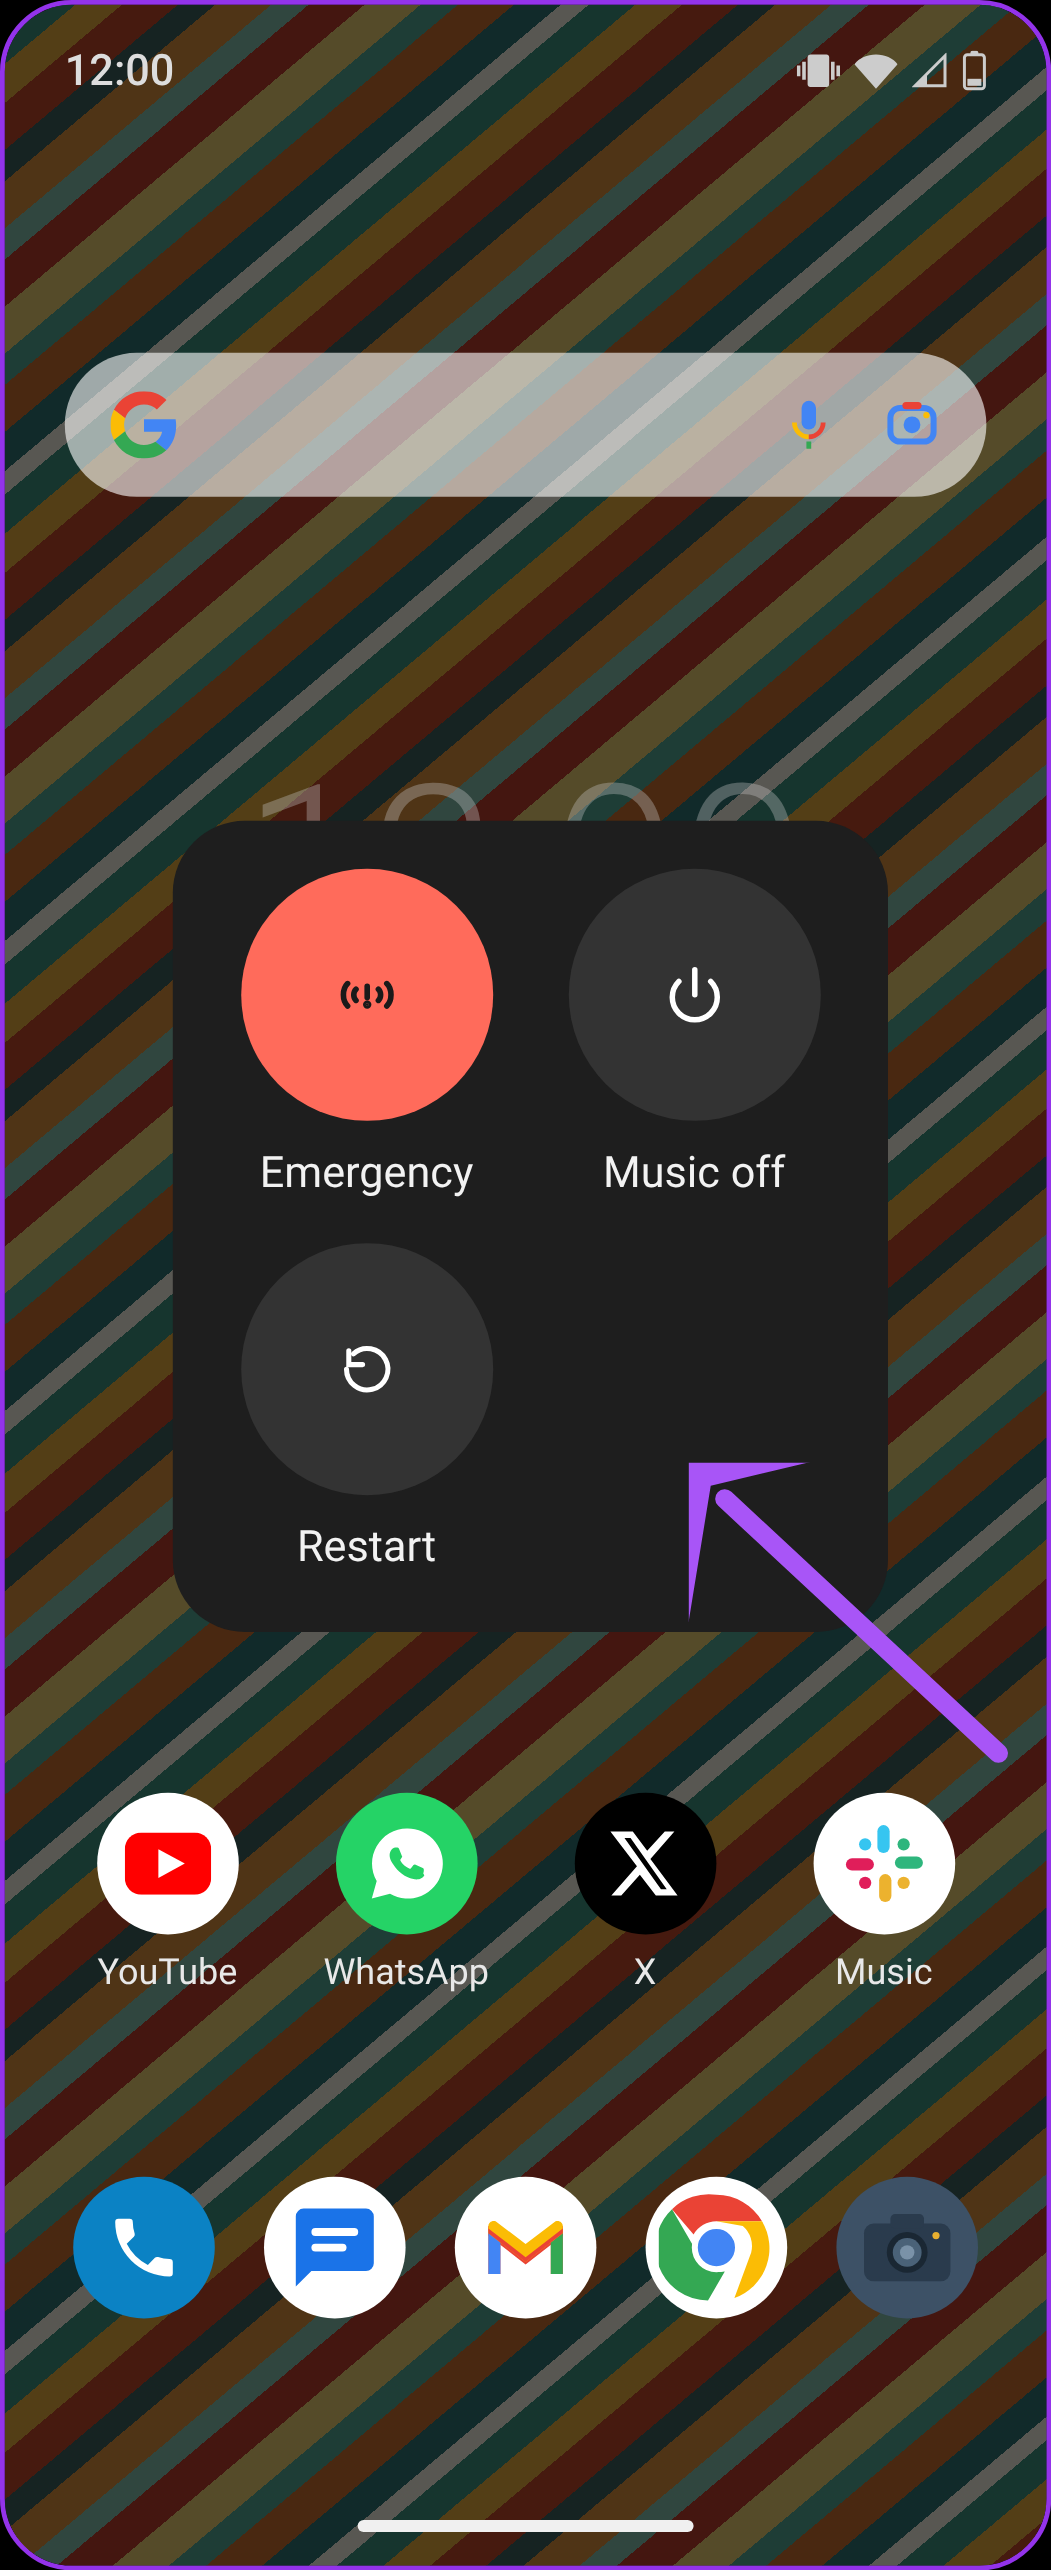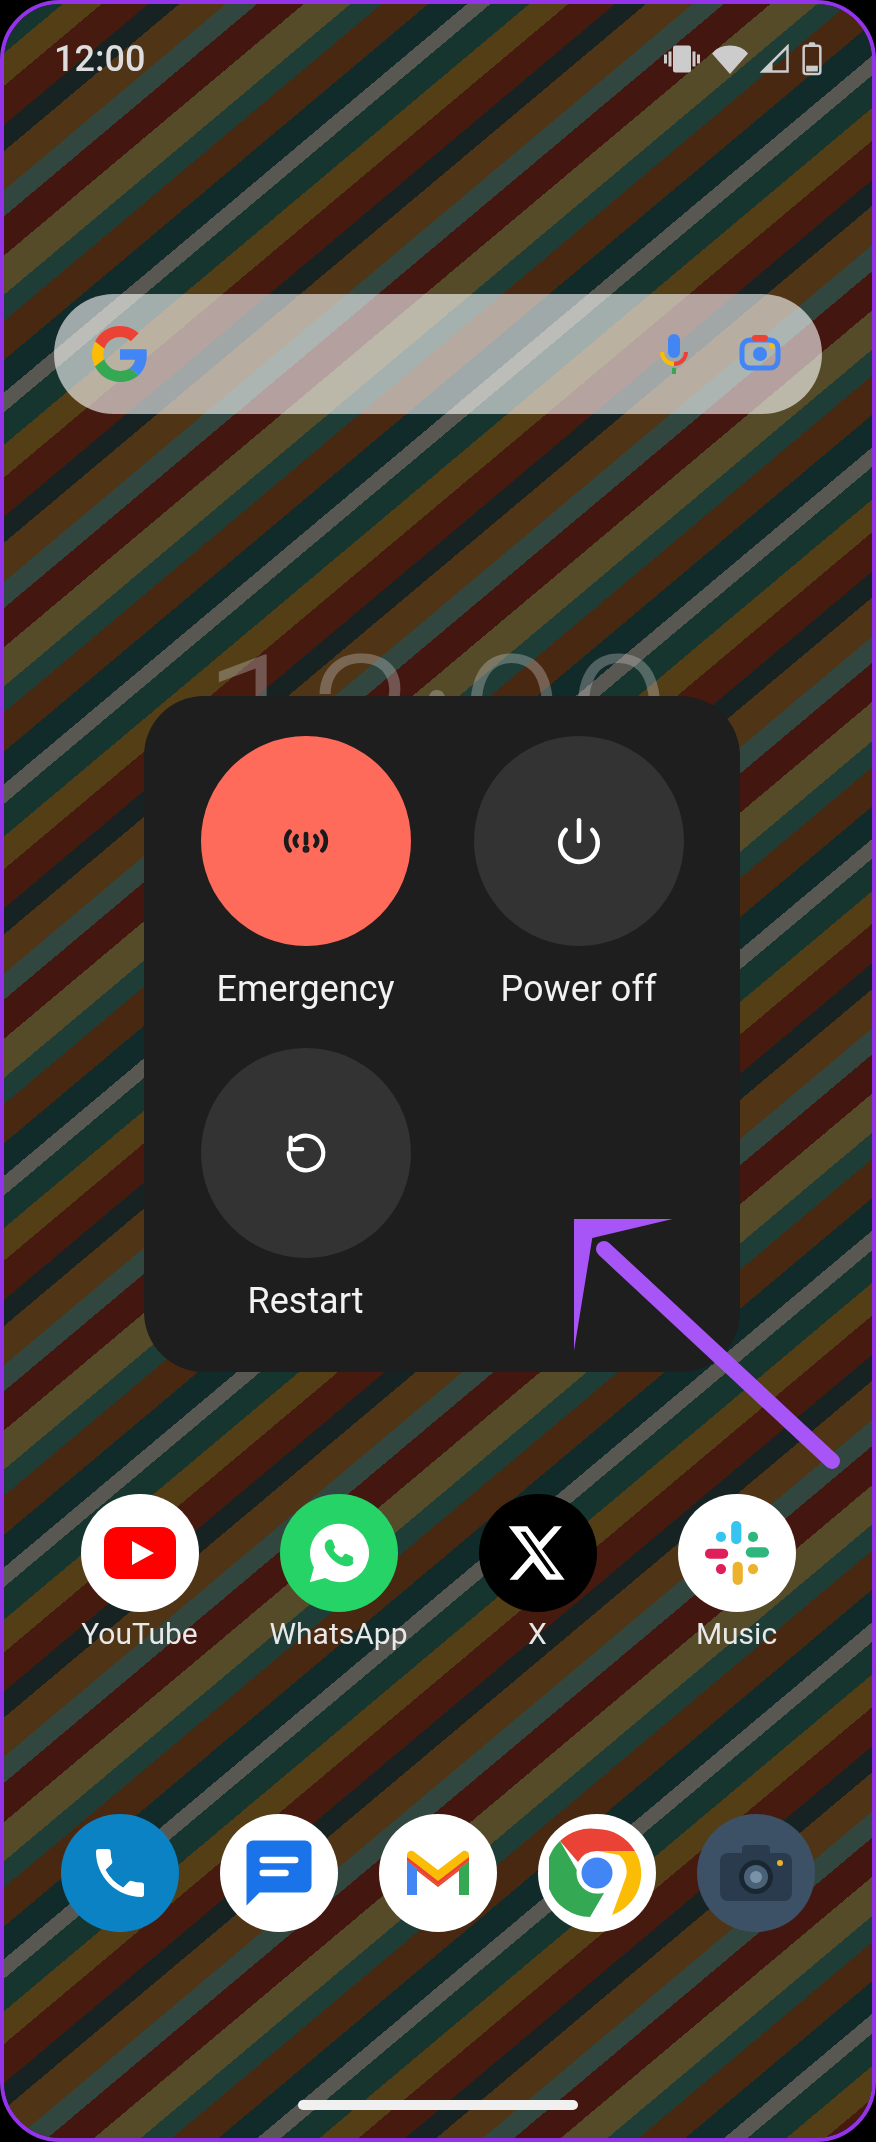--- a/index.html
+++ b/index.html
@@ -71,21 +71,20 @@
     position: absolute;
     top: 680px; left: 140px;
     width: 596px;
     background: #1e1e1e;
     border-radius: 60px;
     padding: 40px 30px 50px;
     display: grid;
     grid-template-columns: 1fr 1fr;
     row-gap: 38px;
     column-gap: 10px;
-    margin-top: 12px;
   }
   .power-item {
     display: flex; flex-direction: column; align-items: center;
     gap: 22px;
   }
   .power-circle {
     width: 210px; height: 210px; border-radius: 50%;
     background: #333333;
     display: flex; align-items: center; justify-content: center;
   }
@@ -101,21 +100,21 @@
   }
 
   
   .app-row {
     position: absolute; left: 0; right: 0;
     display: flex; justify-content: space-around;
     padding: 0 36px;
   }
   .app-row.labeled { top: 1490px; }
   .app-row.dock { top: 1810px; }
-  .app-item { display: flex; flex-direction: column; align-items: center; gap: 4px; width: 150px; }
+  .app-item { display: flex; flex-direction: column; align-items: center; gap: 14px; width: 150px; }
   .app-icon {
     width: 118px; height: 118px; border-radius: 50%;
     display: flex; align-items: center; justify-content: center;
     position: relative;
   }
   .app-label { color: #e8e8e8; font-size: 30px; font-weight: 400; text-align: center; white-space: nowrap; }
 
   
   .ic-youtube { background: #fff; }
   .ic-whatsapp { background: #25d366; }
@@ -202,21 +201,21 @@
   </div>
 
 
   <div class="power-item">
     <div class="power-circle">
       <svg width="50" height="50" viewBox="0 0 24 24" fill="none" stroke="#fff" stroke-width="2.2" stroke-linecap="round">
         <path d="M18.36 6.64a9 9 0 1 1-12.73 0"></path>
         <line x1="12" y1="2" x2="12" y2="12"></line>
       </svg>
     </div>
-    <span class="power-label">Power off</span>
+    <span class="power-label">Music off</span>
   </div>
 
   <div class="power-item">
     <div class="power-circle">
       <svg width="46" height="46" viewBox="0 0 24 24" fill="none" stroke="#fff" stroke-width="2.2" stroke-linecap="round">
         <path d="M3 12a9 9 0 1 0 3-6.7"></path>
         <polyline points="4 4 4 10 10 10" fill="none"></polyline>
       </svg>
     </div>
     <span class="power-label">Restart</span>

